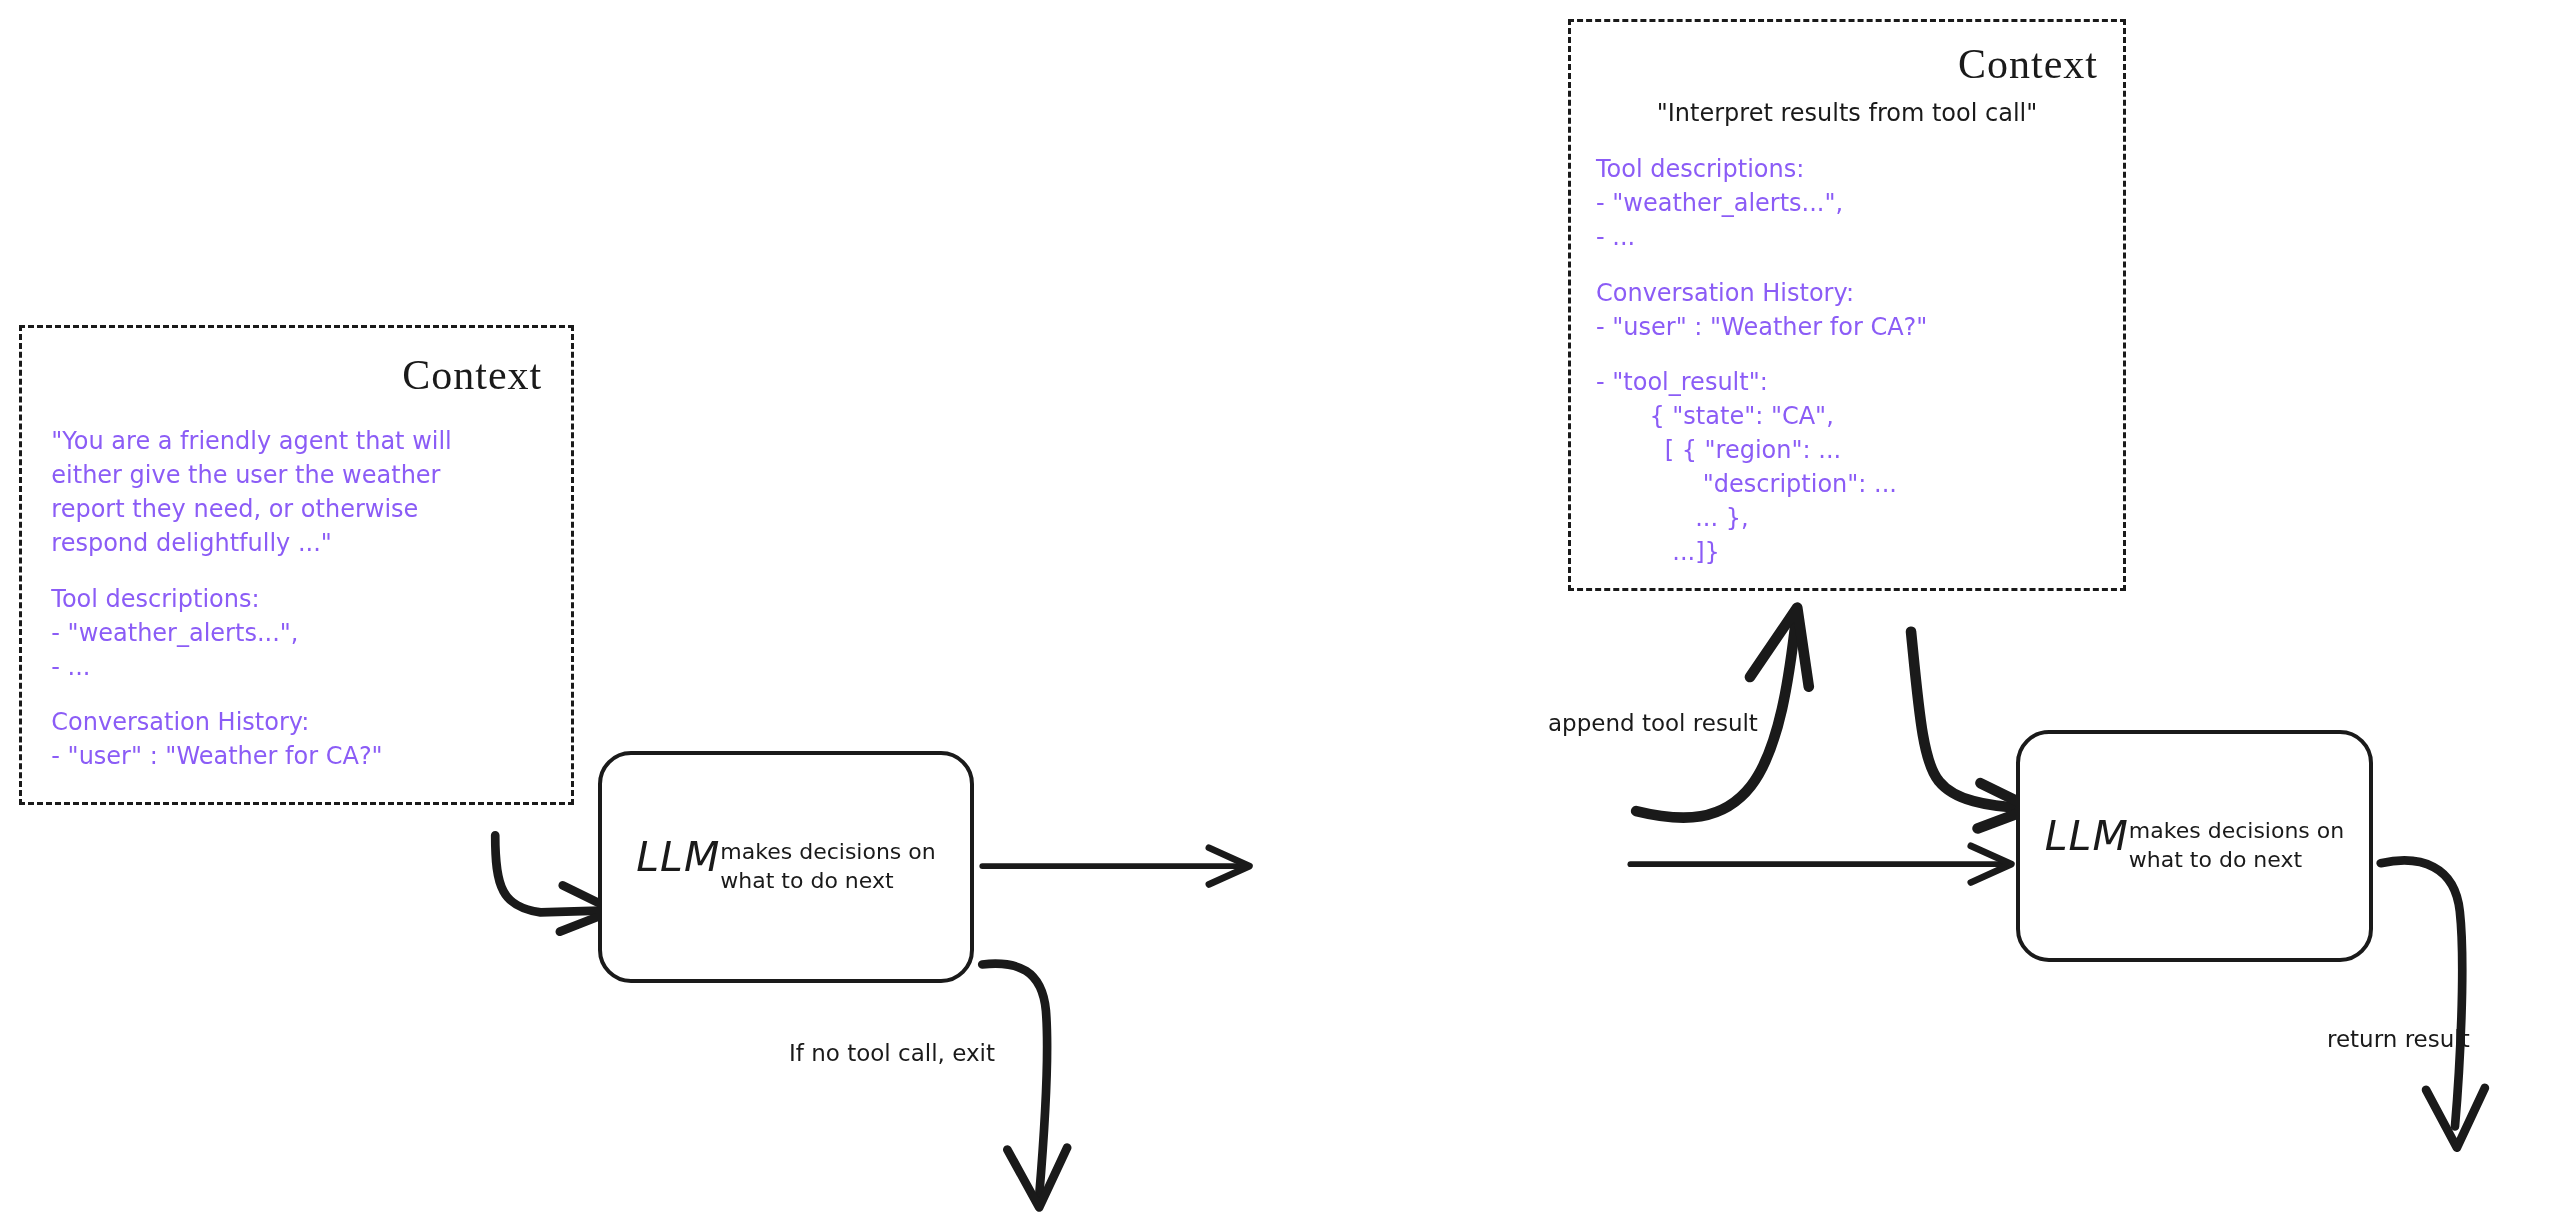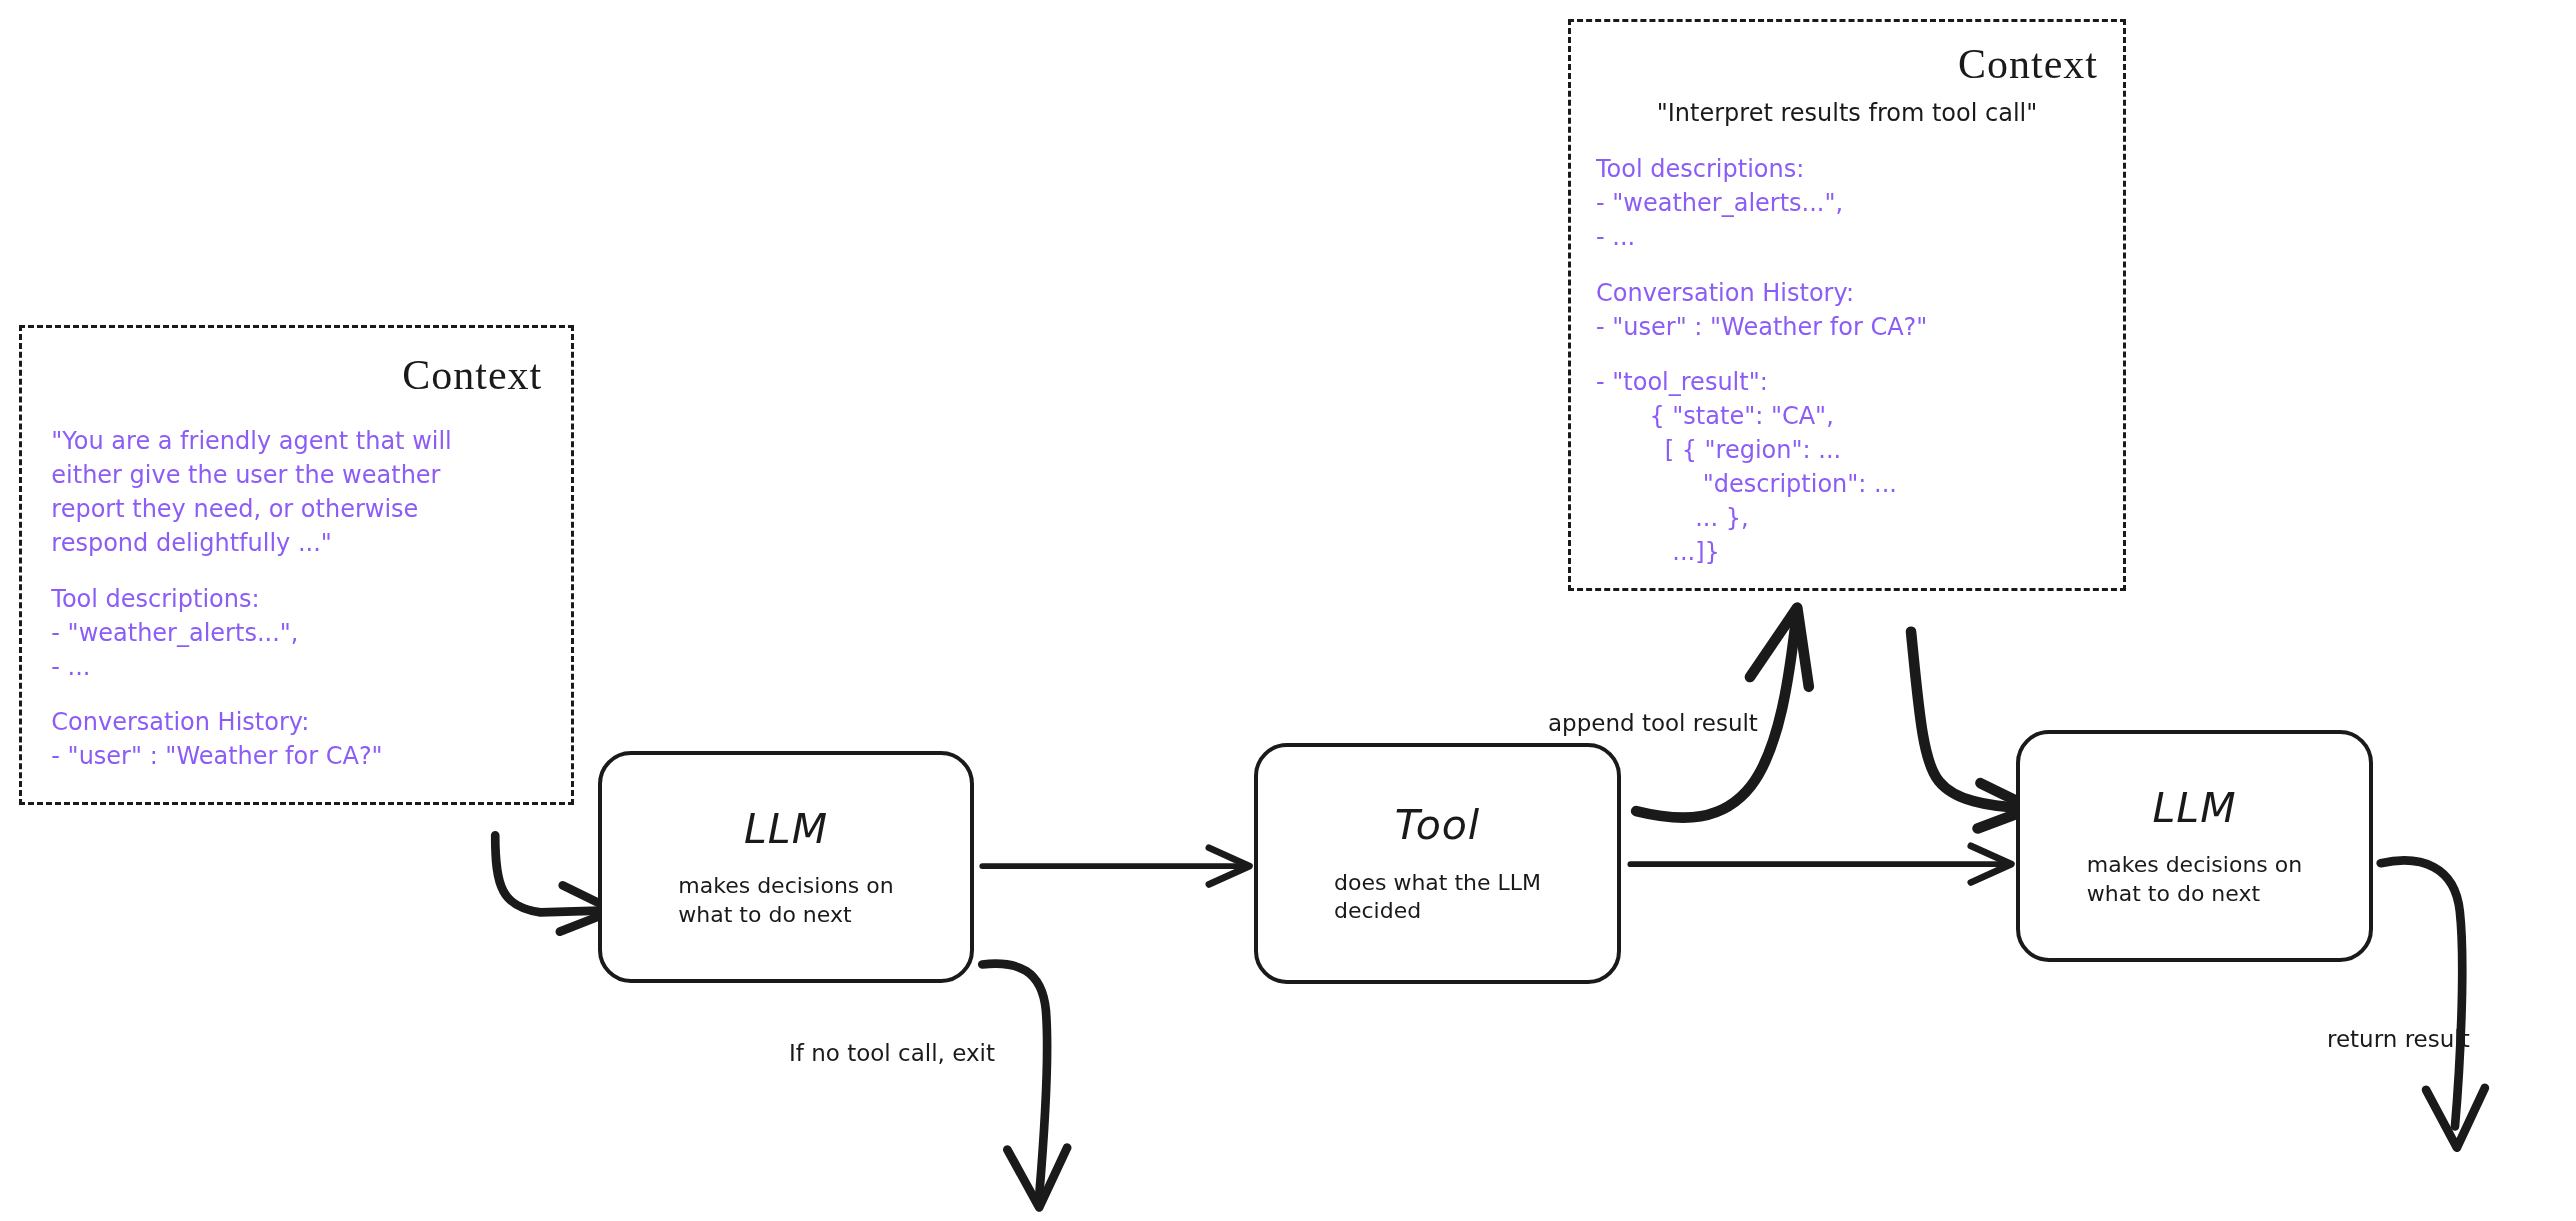--- a/index.html
+++ b/index.html
@@ -70,21 +70,21 @@
   .para-gap { height: 21px; }
 
   
   .node-box {
     position: absolute;
     box-sizing: border-box;
     border: 4.8px solid #1a1a1a;
     border-radius: 33px;
     background: #ffffff;
     display: flex;
-    flex-direction: column;
+    flex-direction: row;
     align-items: center;
     justify-content: center;
   }
   .node-title {
     font-size: 41px;
     color: #1a1a1a;
     font-style: italic;
     letter-spacing: 1px;
     margin-bottom: 19.3px;
   }
@@ -186,25 +186,20 @@
              ... },
           ...]}</div>
   </div>
 
   <div class="node-box node-llm-1">
     <div class="node-title">LLM</div>
     <div class="node-sub">makes decisions on
 what to do next</div>
   </div>
 
-  <div class="node-box node-tool">
-    <div class="node-title">Tool</div>
-    <div class="node-sub">does what the LLM
-decided</div>
-  </div>
 
   <div class="node-box node-llm-2">
     <div class="node-title">LLM</div>
     <div class="node-sub">makes decisions on
 what to do next</div>
   </div>
 
   <div class="edge-label lbl-append">append tool result</div>
   <div class="edge-label lbl-exit">If no tool call, exit</div>
   <div class="edge-label lbl-return">return result</div>

